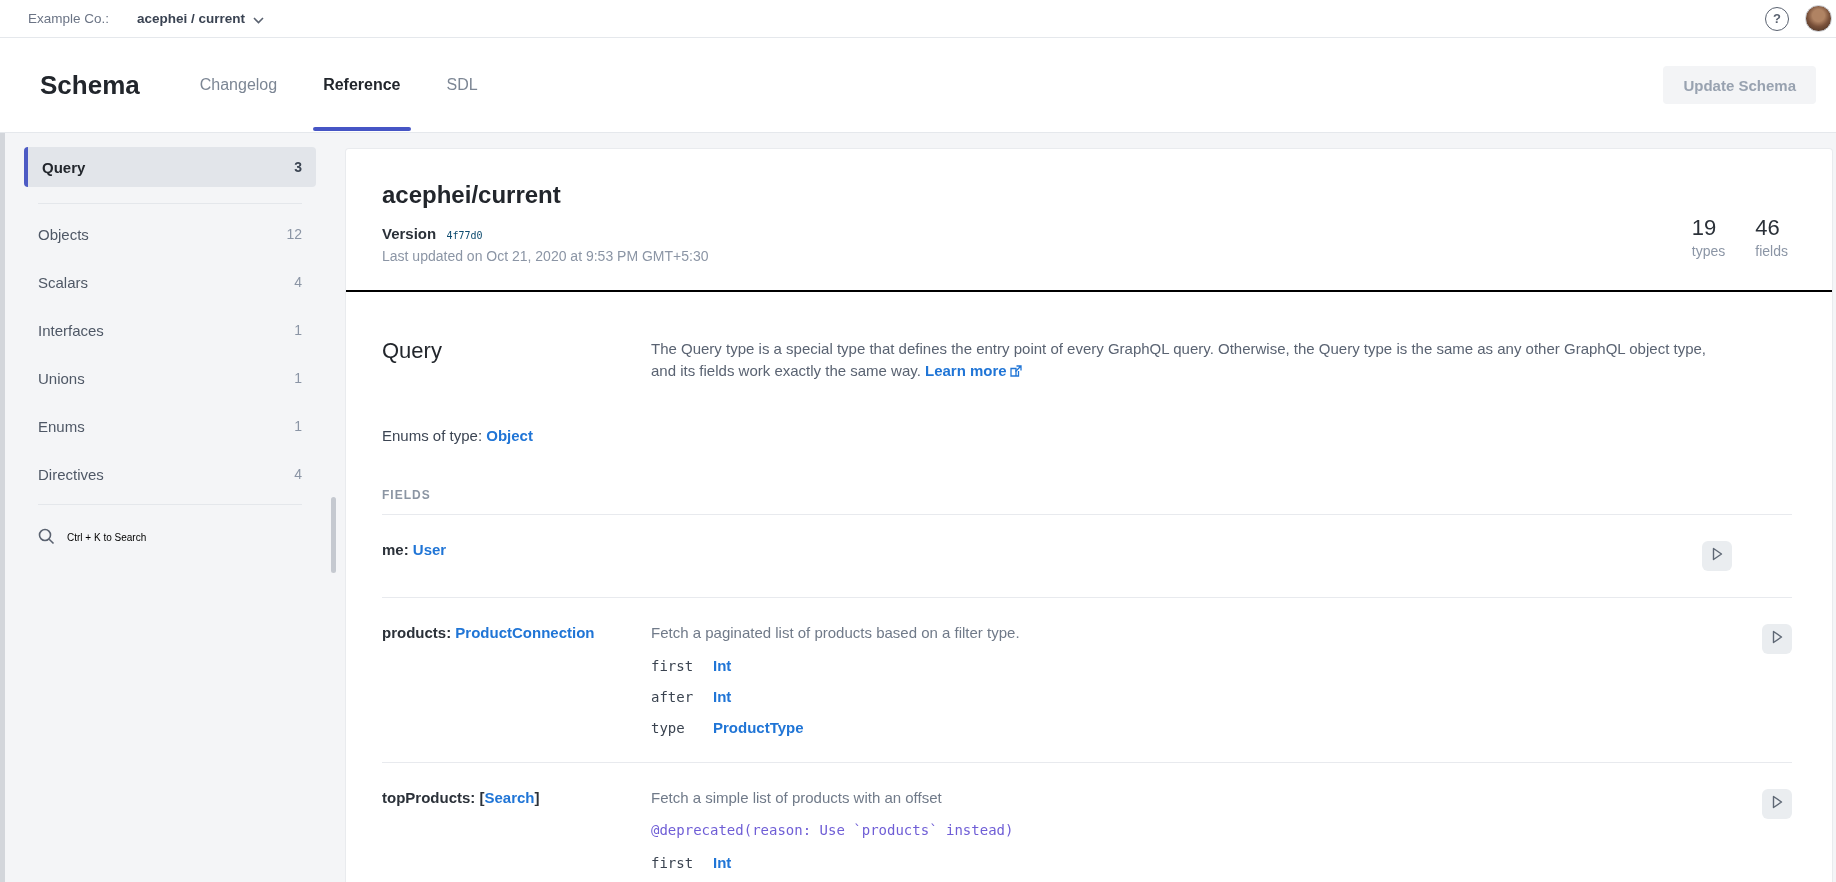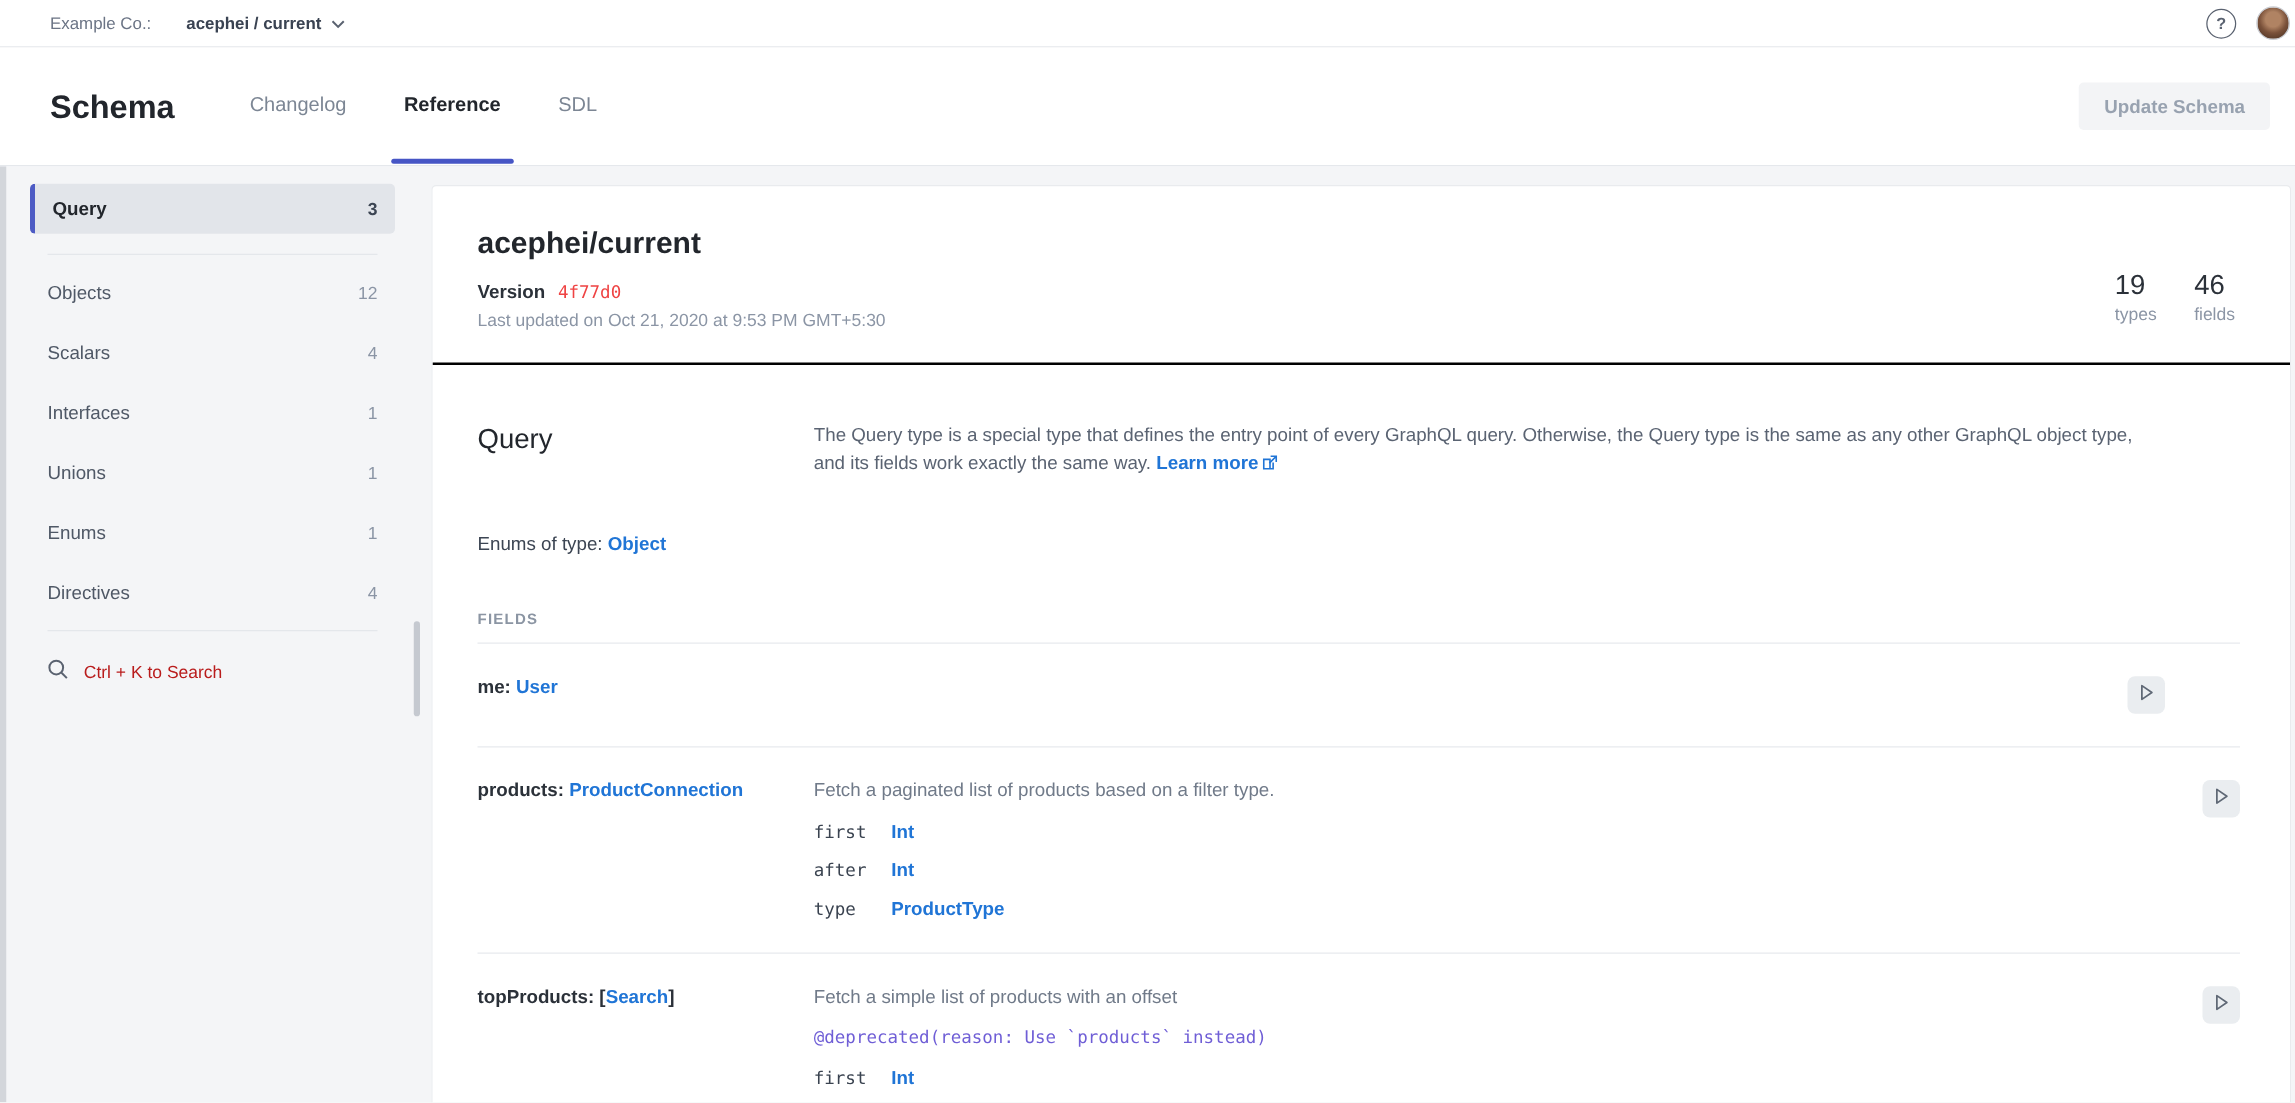--- a/index.html
+++ b/index.html
@@ -1,21 +1,21 @@
 <!DOCTYPE html>
 <html><head>
 <meta charset="utf-8">
 <style>
   * { margin:0; padding:0; box-sizing:border-box; }
   html,body { width:1836px; height:882px; overflow:hidden; background:#f4f5f7;
     font-family:"Liberation Sans","DejaVu Sans",sans-serif; }
 
   
   .topbar { height:38px; background:#fff; border-bottom:1px solid #e5e8ec;
-    display:flex; align-items:center; padding:0 14px 0 40px; overflow:hidden; }
+    display:flex; align-items:center; padding:0 14px 0 28px; overflow:hidden; }
   .org-label { font-size:13.5px; color:#6b7485; margin-right:28px; }
   .graph-selector { display:flex; align-items:center; gap:8px; cursor:pointer; }
   .graph-selector .gname { font-size:13.5px; font-weight:700; color:#3a4352; }
   .topbar-right { margin-left:auto; display:flex; align-items:center; gap:16px; }
   .help-btn { width:24px; height:24px; border-radius:50%; border:1.5px solid #5a6270;
     color:#5a6270; font-size:13px; font-weight:700; display:flex; align-items:center;
     justify-content:center; cursor:pointer; background:#fff; }
   .avatar { width:27px; height:27px; border-radius:50%; flex:0 0 auto; margin-right:-10px;
     background:radial-gradient(circle at 50% 38%, #b08363 0 30%, #7a513a 55%, #402c1f 100%);
     border:1px solid #c9ccd2; }
@@ -40,36 +40,36 @@
 
   .sidebar { position:absolute; left:24px; top:14px; width:292px; }
   .side-item { height:48px; display:flex; align-items:center; padding:0 14px;
     font-size:15px; color:#4f5866; cursor:pointer; border-radius:4px; }
   .side-item .count { margin-left:auto; font-size:14px; color:#8b95a5; }
   .side-item.active { height:40px; background:#e2e5ea; border-left:4px solid #4d5bc4;
     font-weight:700; color:#22262c; margin-bottom:16px; }
   .side-item.active .count { color:#3c4553; }
   .side-divider { border-top:1px solid #e4e7eb; margin:6px 14px; }
   .search-row { height:48px; display:flex; align-items:center; gap:12px; padding:0 14px;
-    color:#b91c1c; font-size:14px; cursor:text; margin-top:8px; }
+    color:#000000; font-size:10px; cursor:text; margin-top:8px; }
 
   .scroll-thumb { position:absolute; left:331px; top:364px; width:5px; height:76px;
     border-radius:3px; background:#c5c9d0; }
 
   
   .card { position:absolute; left:345px; top:15px; width:1488px; height:740px;
     background:#fff; border:1px solid #e9ebee; border-bottom:none;
     border-radius:4px 4px 0 0; overflow:hidden; }
   .card-header { display:flex; justify-content:space-between;
     padding:32px 44px 26px 36px; border-bottom:2px solid #000000; }
   .graph-title { font-size:24px; font-weight:700; color:#22262c; margin-bottom:16px; }
   .version-line { font-size:15px; color:#2b3139; margin-bottom:6px; }
   .version-line .vlabel { font-weight:700; }
   .version-line .vvalue { font-family:"DejaVu Sans Mono","Liberation Mono",monospace;
-    font-size:14px; color:#ef4444; margin-left:6px; }
+    font-size:10px; color:#0c4a6e; margin-left:6px; }
   .updated-line { font-size:14px; color:#8b95a5; }
   .stats { display:flex; gap:30px; margin-top:34px; }
   .stat { text-align:left; }
   .stat .num { font-size:22px; color:#2b3139; }
   .stat .lbl { font-size:14px; color:#8b95a5; margin-top:2px; }
 
   .type-section { padding:46px 40px 0 36px; }
   .type-head { display:grid; grid-template-columns:269px 1fr 60px; }
   .type-name { font-size:22px; color:#22262c; }
   .type-desc { font-size:15px; color:#5a6372; line-height:1.45; max-width:1100px; }

